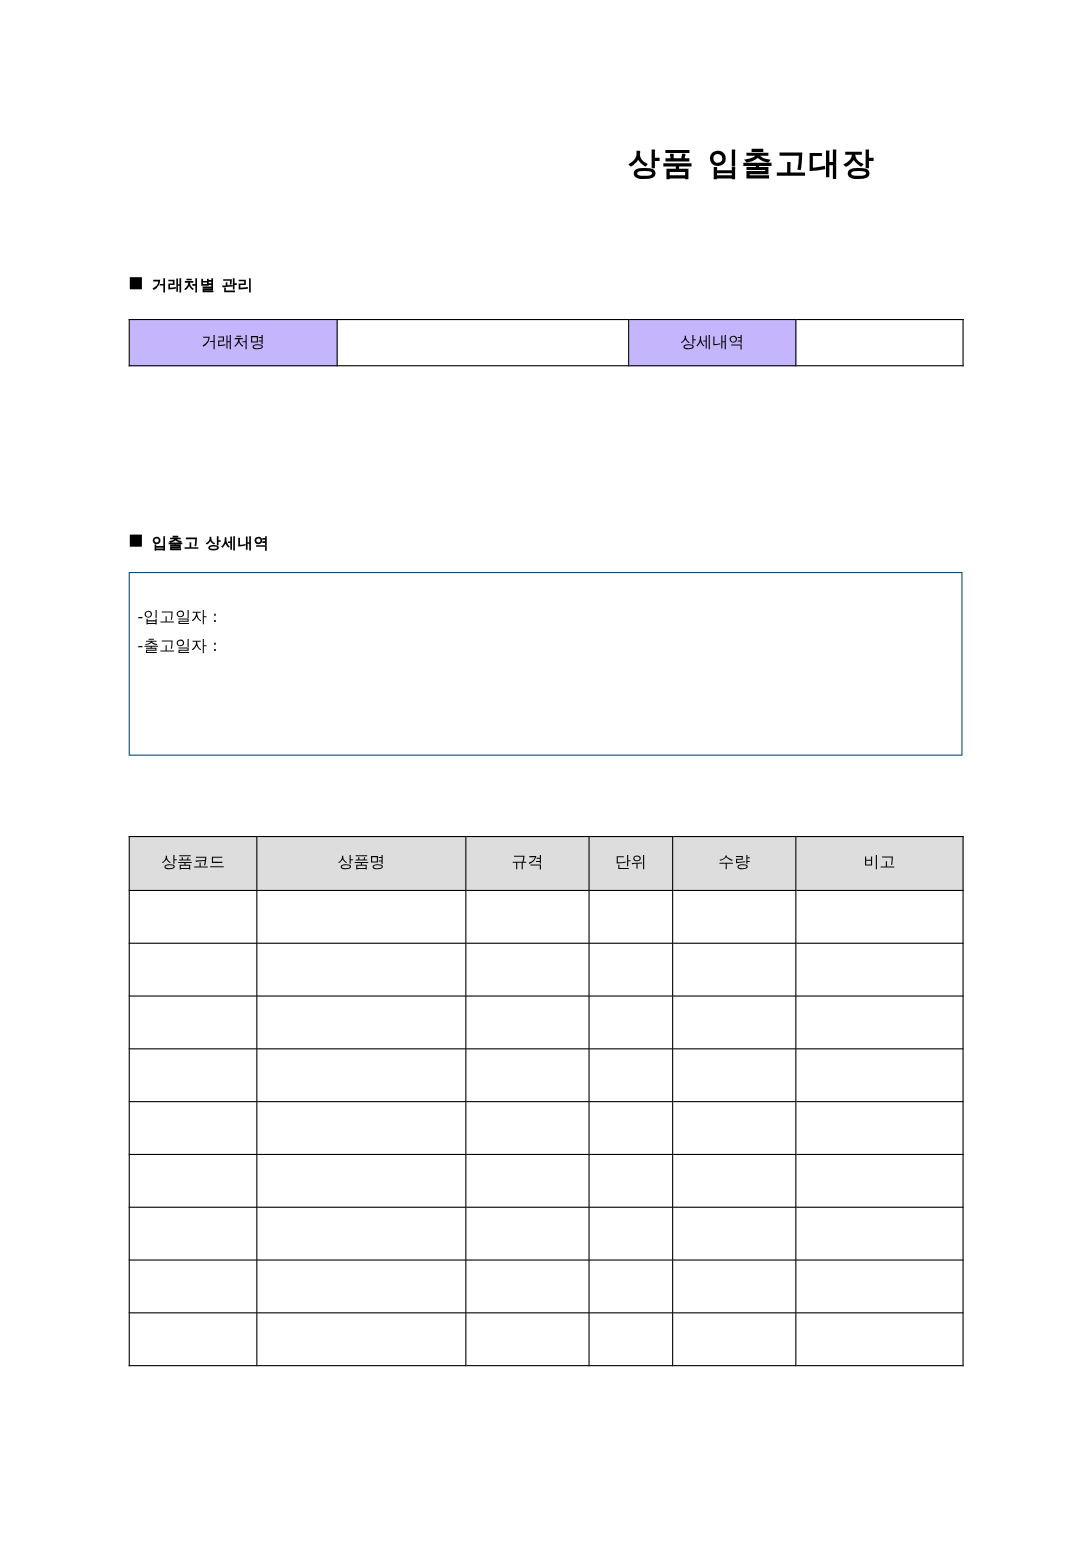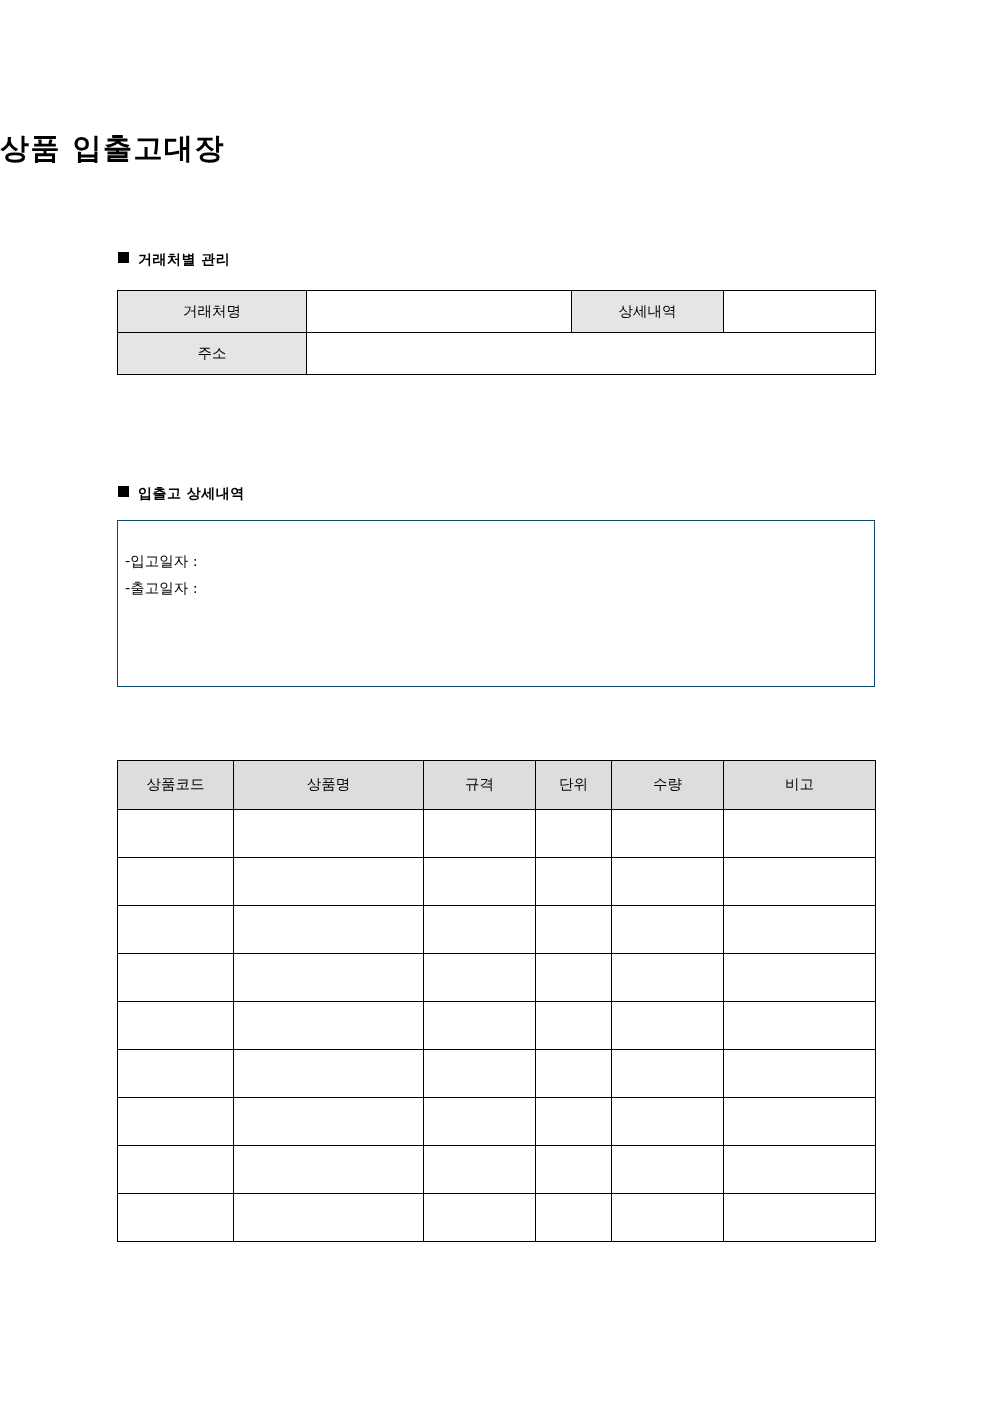--- a/index.html
+++ b/index.html
@@ -24,21 +24,21 @@
     height: 1403px;
     box-sizing: border-box;
   }
 
   
   .doc-title {
     position: absolute;
     left: 0;
     top: 133px;
     width: 796px;
-    text-align: left;
+    text-align: right;
     font-size: 29px;
     font-weight: bold;
     letter-spacing: 1.5px;
     line-height: 1.1;
   }
 
   
   .section-heading {
     position: absolute;
     left: 118px;
@@ -71,21 +71,21 @@
   .info-table td {
     border: 1px solid #000000;
     height: 41px;
     font-size: 14.5px;
     text-align: center;
     vertical-align: middle;
     padding: 0 4px;
     line-height: 1.2;
   }
   .info-table td.lbl {
-    background: #e5e5e5;
+    background: #c4b5fd;
   }
   .col-lbl1 { width: 189px; }
   .col-val1 { width: 265px; }
   .col-lbl2 { width: 152px; }
   .col-val2 { width: 152px; }
 
   
   .detail-box {
     position: absolute;
     left: 117px;
@@ -152,24 +152,20 @@
         <col class="col-val1">
         <col class="col-lbl2">
         <col class="col-val2">
     </colgroup>
     <tbody>
       <tr>
         <td class="lbl">거래처명</td>
         <td></td>
         <td class="lbl">상세내역</td>
         <td></td>
-      </tr>
-      <tr>
-        <td class="lbl">주소</td>
-        <td colspan="3"></td>
       </tr>
     </tbody>
   </table>
 
   <div class="section-heading" id="heading-detail">
     <span class="bullet"></span><span>입출고 상세내역</span>
   </div>
 
   <div class="detail-box">
     <div class="detail-line">-입고일자 :</div>

